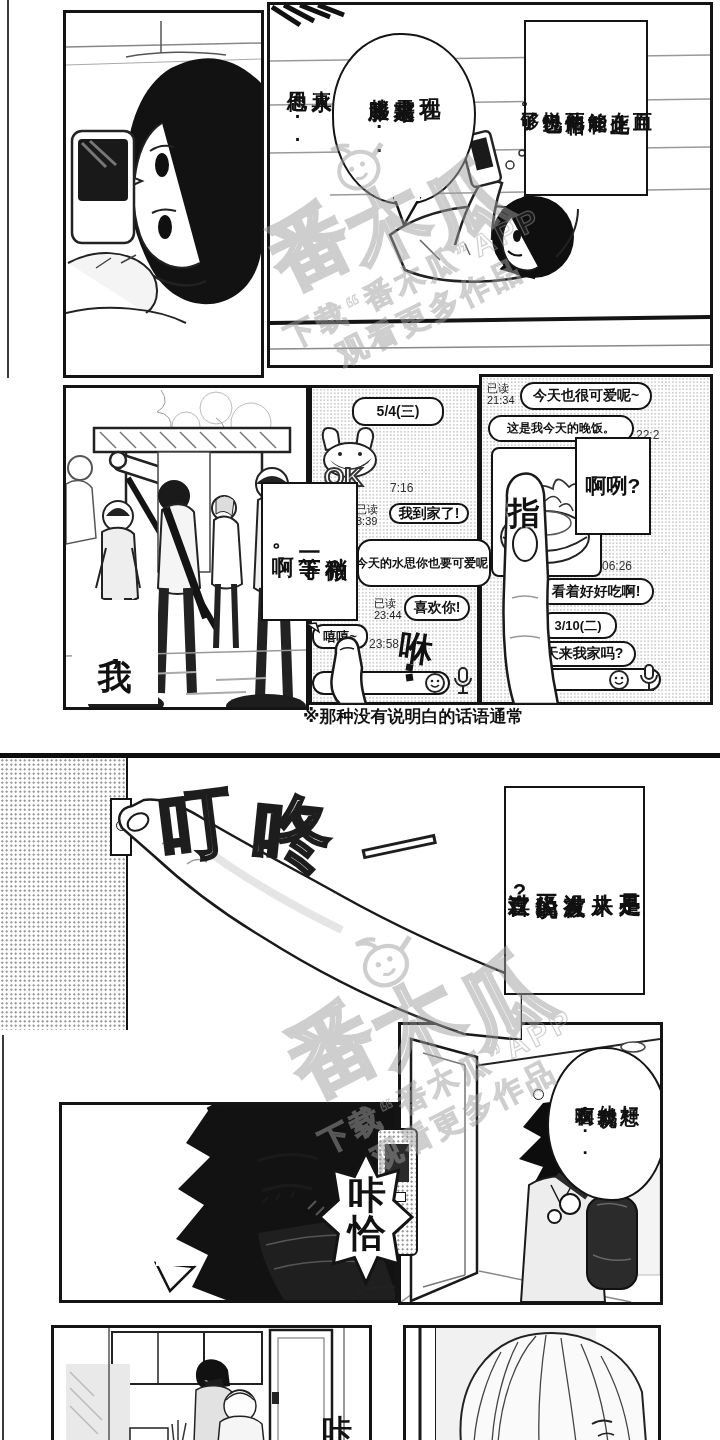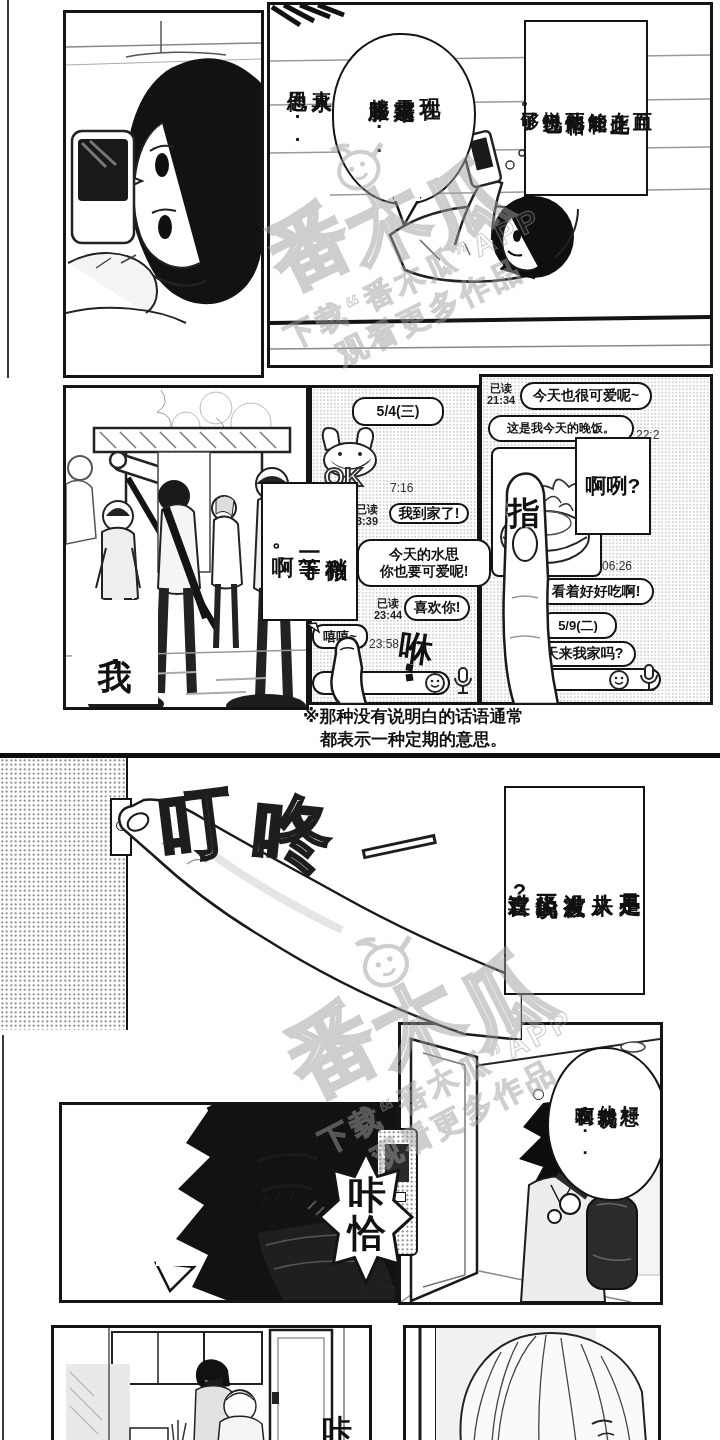--- a/index.html
+++ b/index.html
@@ -10,21 +10,21 @@
   .fdots{background-image:radial-gradient(#c9c9c9 .6px,transparent .8px);background-size:3.5px 3.5px}
   .vgroup{display:flex;flex-direction:row-reverse;justify-content:center;align-items:flex-start;gap:3px}
   .vcol{writing-mode:vertical-rl;text-orientation:upright;font-weight:bold;letter-spacing:1px;line-height:1.08}
   .whitebox{position:absolute;background:#fff;border:2.5px solid #141414;box-sizing:border-box;
             display:flex;align-items:center;justify-content:center;z-index:6}
   .chatbubble{position:absolute;background:#fff;border:2px solid #141414;border-radius:14px;
               display:flex;align-items:center;justify-content:center;font-weight:bold;
               box-sizing:border-box;z-index:4;white-space:nowrap}
   .pill{position:absolute;background:#fff;border:2px solid #141414;border-radius:13px;font-weight:bold;
         display:flex;align-items:center;justify-content:center;z-index:4;white-space:nowrap}
-  .receipt{position:absolute;font-size:11px;line-height:1.1;text-align:center;font-weight:bold;z-index:4;color:#222}
+  .receipt{position:absolute;font-size:11px;line-height:1.1;text-align:left;font-weight:normal;z-index:4;color:#222}
   .time{position:absolute;font-size:12px;color:#333;z-index:4;font-weight:normal;white-space:nowrap}
   .sfx{position:absolute;font-weight:bold;z-index:7;white-space:nowrap}
   .sfx-outline{color:#fff;-webkit-text-stroke:3px #1d1d1d;text-stroke:3px #1d1d1d}
   .wm{position:absolute;z-index:9;pointer-events:none;opacity:.5;color:#9f9f9f;text-align:center}
   .wm .big{-webkit-text-stroke:3px #9f9f9f;color:rgba(255,255,255,.15);font-size:80px;font-weight:bold;line-height:1}
   .wm .big span{display:inline-block}
   .wm .ln{-webkit-text-stroke:1.2px #9f9f9f;color:rgba(255,255,255,.1);font-size:30px;font-weight:bold;letter-spacing:4px;line-height:1.25}
   svg{display:block}
   .art{position:absolute;inset:0}
 </style>
@@ -186,21 +186,21 @@
   <div class="time" style="left:390px;top:481px">7:16</div>
 
   <div class="receipt" style="left:356px;top:503px">
     <div>已读</div>
     <div>3:39</div>
   </div>
   <div class="chatbubble" style="left:389px;top:503px;width:80px;height:21px;font-size:14px">
       <span>我到家了!</span>
     </div>
 
-  <div class="chatbubble" style="left:357px;top:539px;width:134px;height:48px;font-size:14px;flex-direction:column;line-height:1.25">
+  <div class="chatbubble" style="left:357px;top:539px;width:134px;height:48px;font-size:12px;flex-direction:row;line-height:1.25">
     <span>今天的水思</span>
     <span>你也要可爱呢!</span>
   </div>
 
   <div class="receipt" style="left:374px;top:597px">
     <div>已读</div>
     <div>23:44</div>
   </div>
   <div class="chatbubble" style="left:404px;top:595px;width:66px;height:26px;font-size:14px">
       <span>喜欢你!</span>
@@ -268,21 +268,21 @@
 
   <div class="receipt" style="left:521px;top:583px;font-size:8px">
     <div>已读</div>
     <div>5</div>
   </div>
   <div class="chatbubble" style="left:538px;top:578px;width:116px;height:27px;font-size:14px">
       <span>看着好好吃啊!</span>
     </div>
 
   <div class="pill" style="left:539px;top:612px;width:74px;height:23px;font-size:13px">
-      <span>5/9(二)</span>
+      <span>3/10(二)</span>
     </div>
 
   <div class="chatbubble" style="left:518px;top:641px;width:118px;height:26px;font-size:14px">
       <span>今天来我家吗?</span>
     </div>
 
   <div style="position:absolute;left:535px;top:668px;width:126px;height:23px;border:2px solid #141414;border-radius:12px;background:#fff;z-index:4;box-sizing:border-box"></div>
   <svg style="position:absolute;left:608px;top:669px;z-index:5" width="22" height="22" viewBox="0 0 22 22">
     <circle cx="11" cy="11" r="9" fill="#fff" stroke="#222" stroke-width="2"></circle>
     <circle cx="8" cy="9" r="1.3" fill="#222"></circle>
@@ -296,21 +296,20 @@
     <line x1="6" y1="27" x2="16" y2="27" stroke="#222" stroke-width="2"></line>
   </svg>
   <svg style="position:absolute;left:494px;top:468px;z-index:6" width="70" height="236" viewBox="0 0 70 236">
     <path d="M28,6 C18,8 12,18 13,30 L10,120 C8,170 12,212 20,236 L64,236 C54,190 52,150 54,110 L50,26 C48,10 38,4 28,6 Z" fill="#fff" stroke="#1a1a1a" stroke-width="2.5"></path>
     <ellipse cx="31" cy="76" rx="12" ry="17" fill="#fff" stroke="#1a1a1a" stroke-width="2"></ellipse>
     <path d="M18,130 Q30,126 44,130 M16,170 Q30,166 46,170" stroke="#999" stroke-width="1.5" fill="none"></path>
   </svg>
 
   <div style="position:absolute;left:303px;top:706px;z-index:3;font-weight:bold;font-size:17px;line-height:1.35">
     <div>※那种没有说明白的话语通常</div>
-    <div style="padding-left:17px">都表示一种定期的意思。</div>
   </div>
 
   <div style="position:absolute;left:0;top:753px;width:720px;height:5px;background:#0d0d0d;z-index:2"></div>
 
   <div class="dots" style="position:absolute;left:0;top:758px;width:128px;height:272px;border-right:2.5px solid #141414;z-index:1;box-sizing:border-box"></div>
   <div style="position:absolute;left:110px;top:798px;width:22px;height:58px;background:#fff;border:2px solid #141414;z-index:2;box-sizing:border-box">
     <div style="width:9px;height:9px;border:1.5px solid #141414;border-radius:50%;margin:20px auto 0"></div>
   </div>
   <svg style="position:absolute;left:92px;top:784px;z-index:3" width="430" height="256" viewBox="0 0 430 256">
     <path d="M40,22 C28,24 24,34 30,44 L62,72 C92,100 132,130 172,154 C232,192 302,226 372,250 L430,256 L430,196 C360,168 300,140 250,112 C200,84 150,58 110,34 C88,20 66,14 52,16 Z" fill="#fff" stroke="#1a1a1a" stroke-width="2.5"></path>

